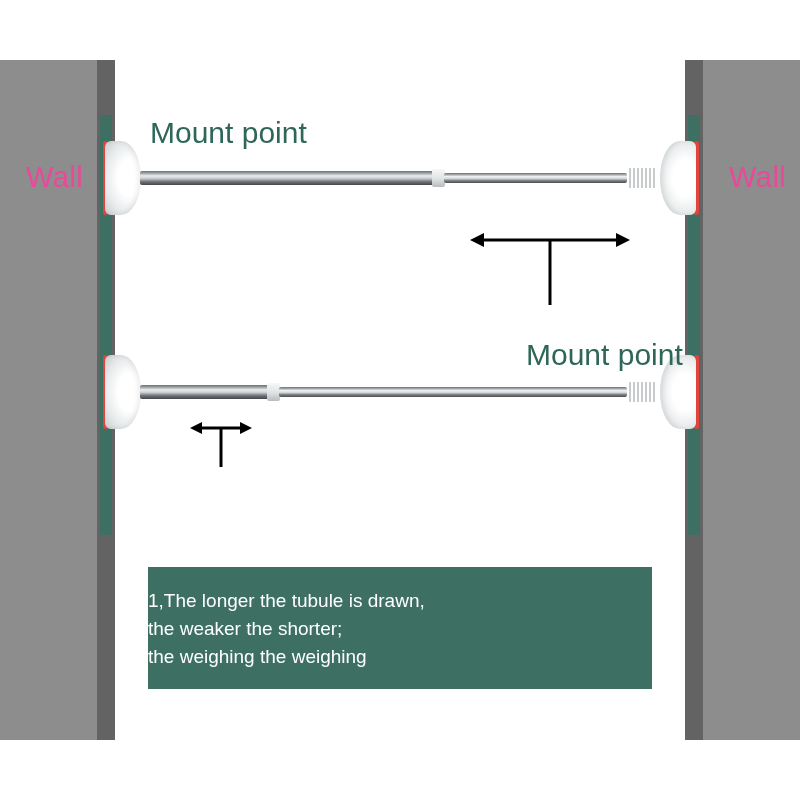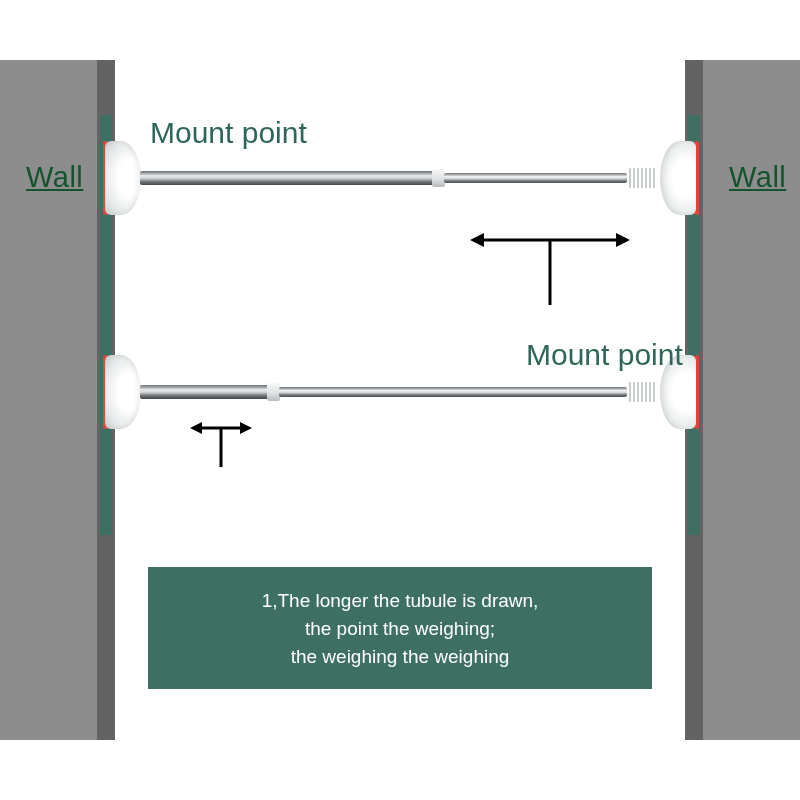--- a/index.html
+++ b/index.html
@@ -26,24 +26,23 @@
   .wall-dark {
     position: absolute;
     background: #636363;
   }
   .wall-green {
     position: absolute;
     background: #3d7062;
   }
   .wall-label {
     position: absolute;
-    color: #14532d;
+    color: #ec4899;
     font-size: 29px;
     letter-spacing: .5px;
-    text-decoration: underline;
   }
 
   
   .rod {
     position: absolute;
     height: 22px;
   }
   .rod-tube {
     position: absolute;
     top: 4px;
@@ -111,21 +110,21 @@
     color: #2e6659;
     font-size: 30px;
     white-space: nowrap;
   }
 
   
   .note-box {
     position: absolute;
     background: #3d7062;
     color: #ffffff;
-    text-align: center;
+    text-align: left;
     font-size: 19px;
     line-height: 28px;
     padding-top: 20px;
     box-sizing: border-box;
   }
   .note-line { display: block; }
 </style>
 </head>
 <body>
 
@@ -176,17 +175,17 @@
     <line x1="6" y1="13" x2="56" y2="13" stroke="#000" stroke-width="3"></line>
     <polygon points="0,13 12,7 12,19" fill="#000"></polygon>
     <polygon points="62,13 50,7 50,19" fill="#000"></polygon>
     <line x1="31" y1="13" x2="31" y2="52" stroke="#000" stroke-width="3"></line>
   </svg>
 
   <div class="mount-label" style="left:526px; top:338px;">Mount point</div>
 
   <div class="note-box" style="left:148px; top:567px; width:504px; height:122px;">
     <span class="note-line">1,The longer the tubule is drawn,</span>
-    <span class="note-line">the point the weighing;</span>
+    <span class="note-line">the weaker the shorter;</span>
     <span class="note-line">the weighing the weighing</span>
   </div>
 
 </div>
 
 </body></html>

